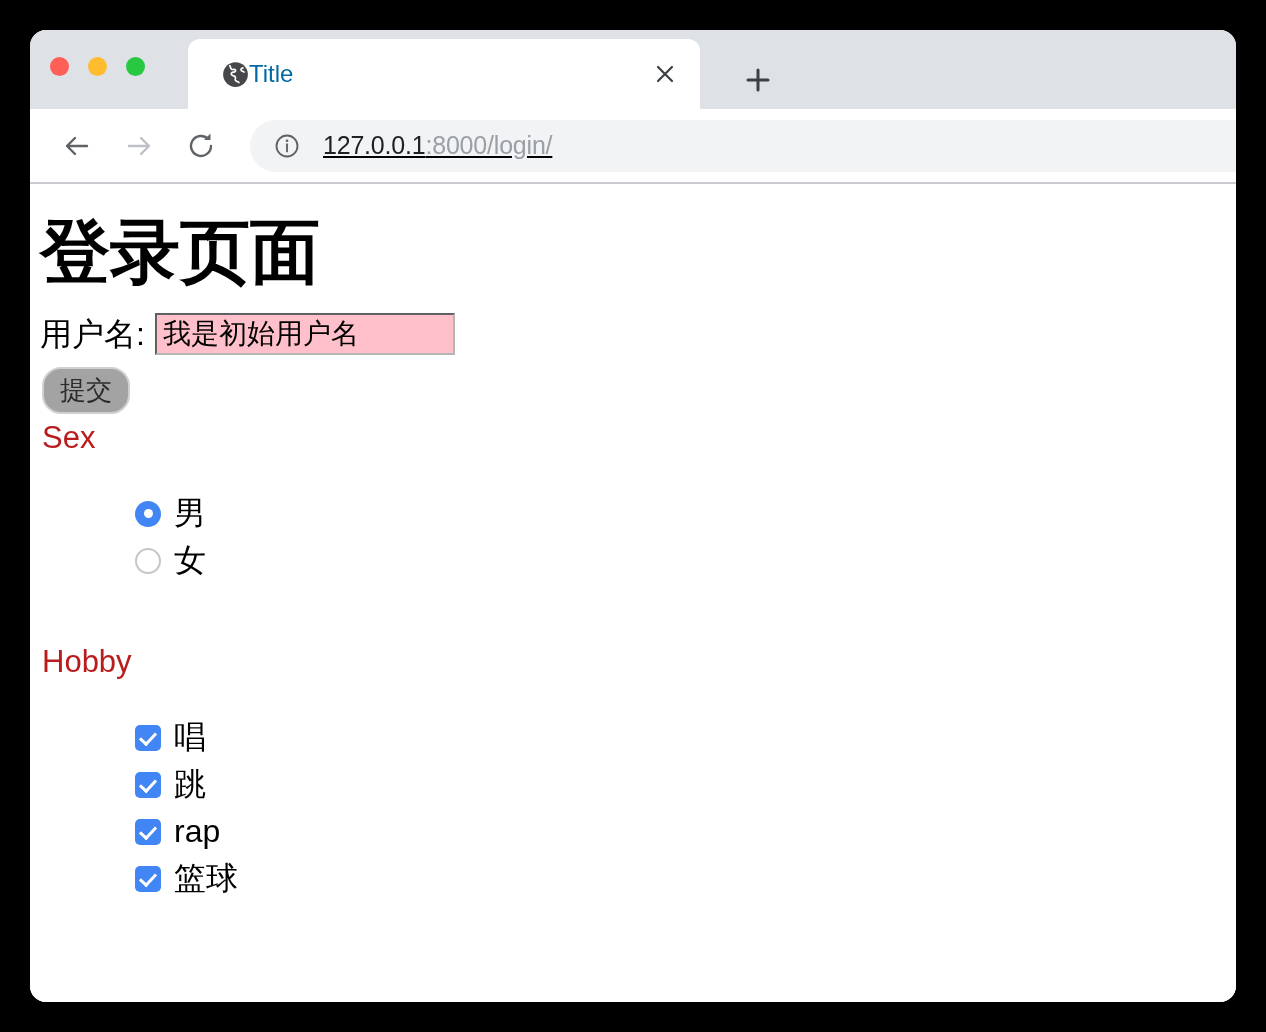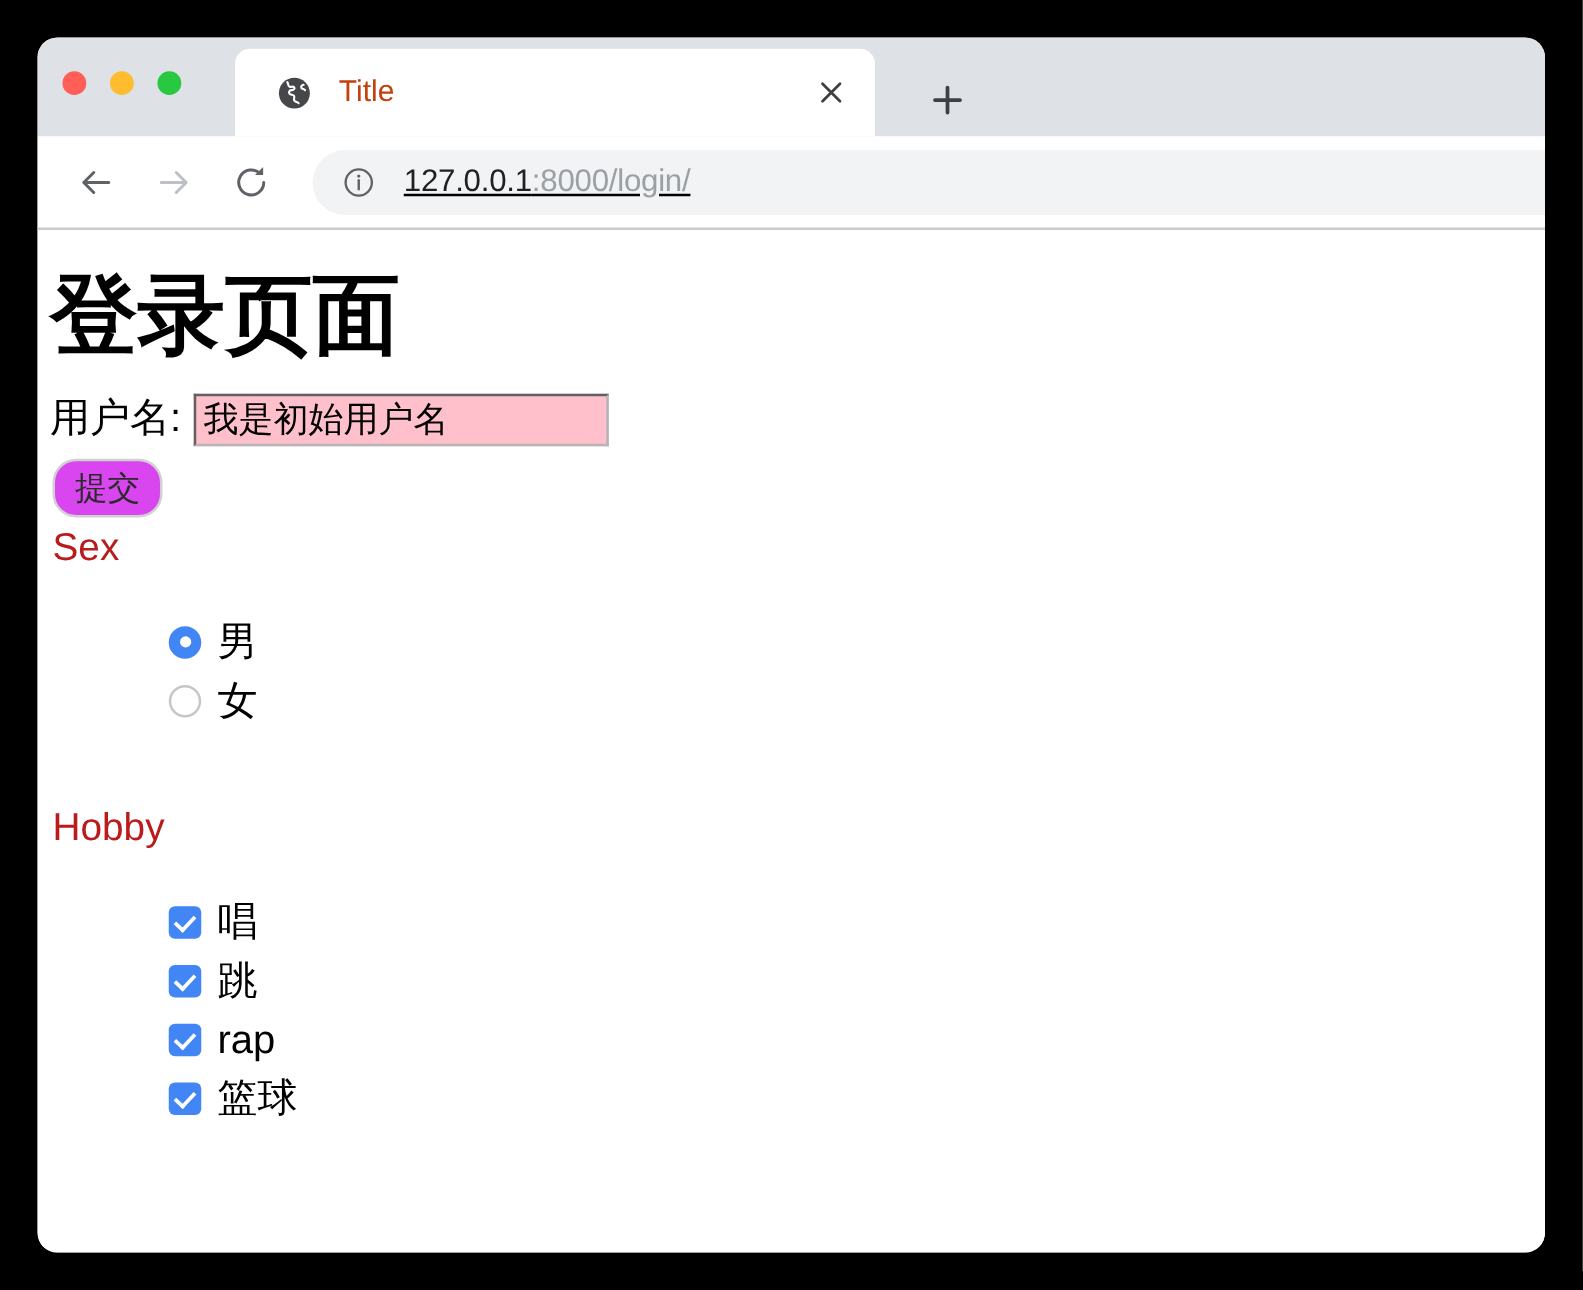--- a/index.html
+++ b/index.html
@@ -63,23 +63,22 @@
     padding: 0 0 0 34px;
     box-sizing: border-box;
   }
   .favicon {
     width: 27px;
     height: 27px;
     flex: 0 0 auto;
     display: block;
   }
   .tab-title {
-    margin-left: 22px;
     font-size: 24px;
-    color: #c2410c;
+    color: #0369a1;
     white-space: nowrap;
     overflow: hidden;
     flex: 1 1 auto;
   }
   .tab-close {
     flex: 0 0 auto;
     width: 34px;
     height: 34px;
     margin-right: 18px;
     display: flex;
@@ -161,47 +160,47 @@
     font-size: 70px;
     font-weight: bold;
     line-height: 1.1;
     color: #000000;
     margin-top: 22px;
     margin-bottom: 22px;
     margin-left: 0;
   }
   .form-row {
     display: flex;
-    align-items: flex-end;
+    align-items: flex-start;
     font-size: 32px;
     color: #000000;
     margin-bottom: 4px;
   }
   .form-label { white-space: nowrap; }
   .text-input {
     margin-left: 10px;
     background: #ffc0cb;
     border: 2px inset #b5b5b5;
     font-size: 28px;
     font-family: "Liberation Sans", "DejaVu Sans", sans-serif;
     color: #000000;
     padding: 2px 6px;
     box-sizing: border-box;
     outline: none;
   }
-  .text-input.username { width: 332px; height: 42px; }
+  .text-input.username { width: 300px; height: 42px; }
   .text-input.password { width: 278px; height: 42px; letter-spacing: 3px; }
 
   .submit-btn {
     margin-top: 6px;
     margin-left: 2px;
     font-size: 26px;
     font-family: "Liberation Sans", "DejaVu Sans", sans-serif;
     color: #2b2b2b;
-    background: #d946ef;
+    background: #a3a3a3;
     border: 2px solid #d0d0d0;
     border-radius: 19px;
     padding: 4px 16px;
     cursor: pointer;
   }
 
   .section-label {
     font-size: 31px;
     color: #b91c1c;
     margin-top: 6px;

